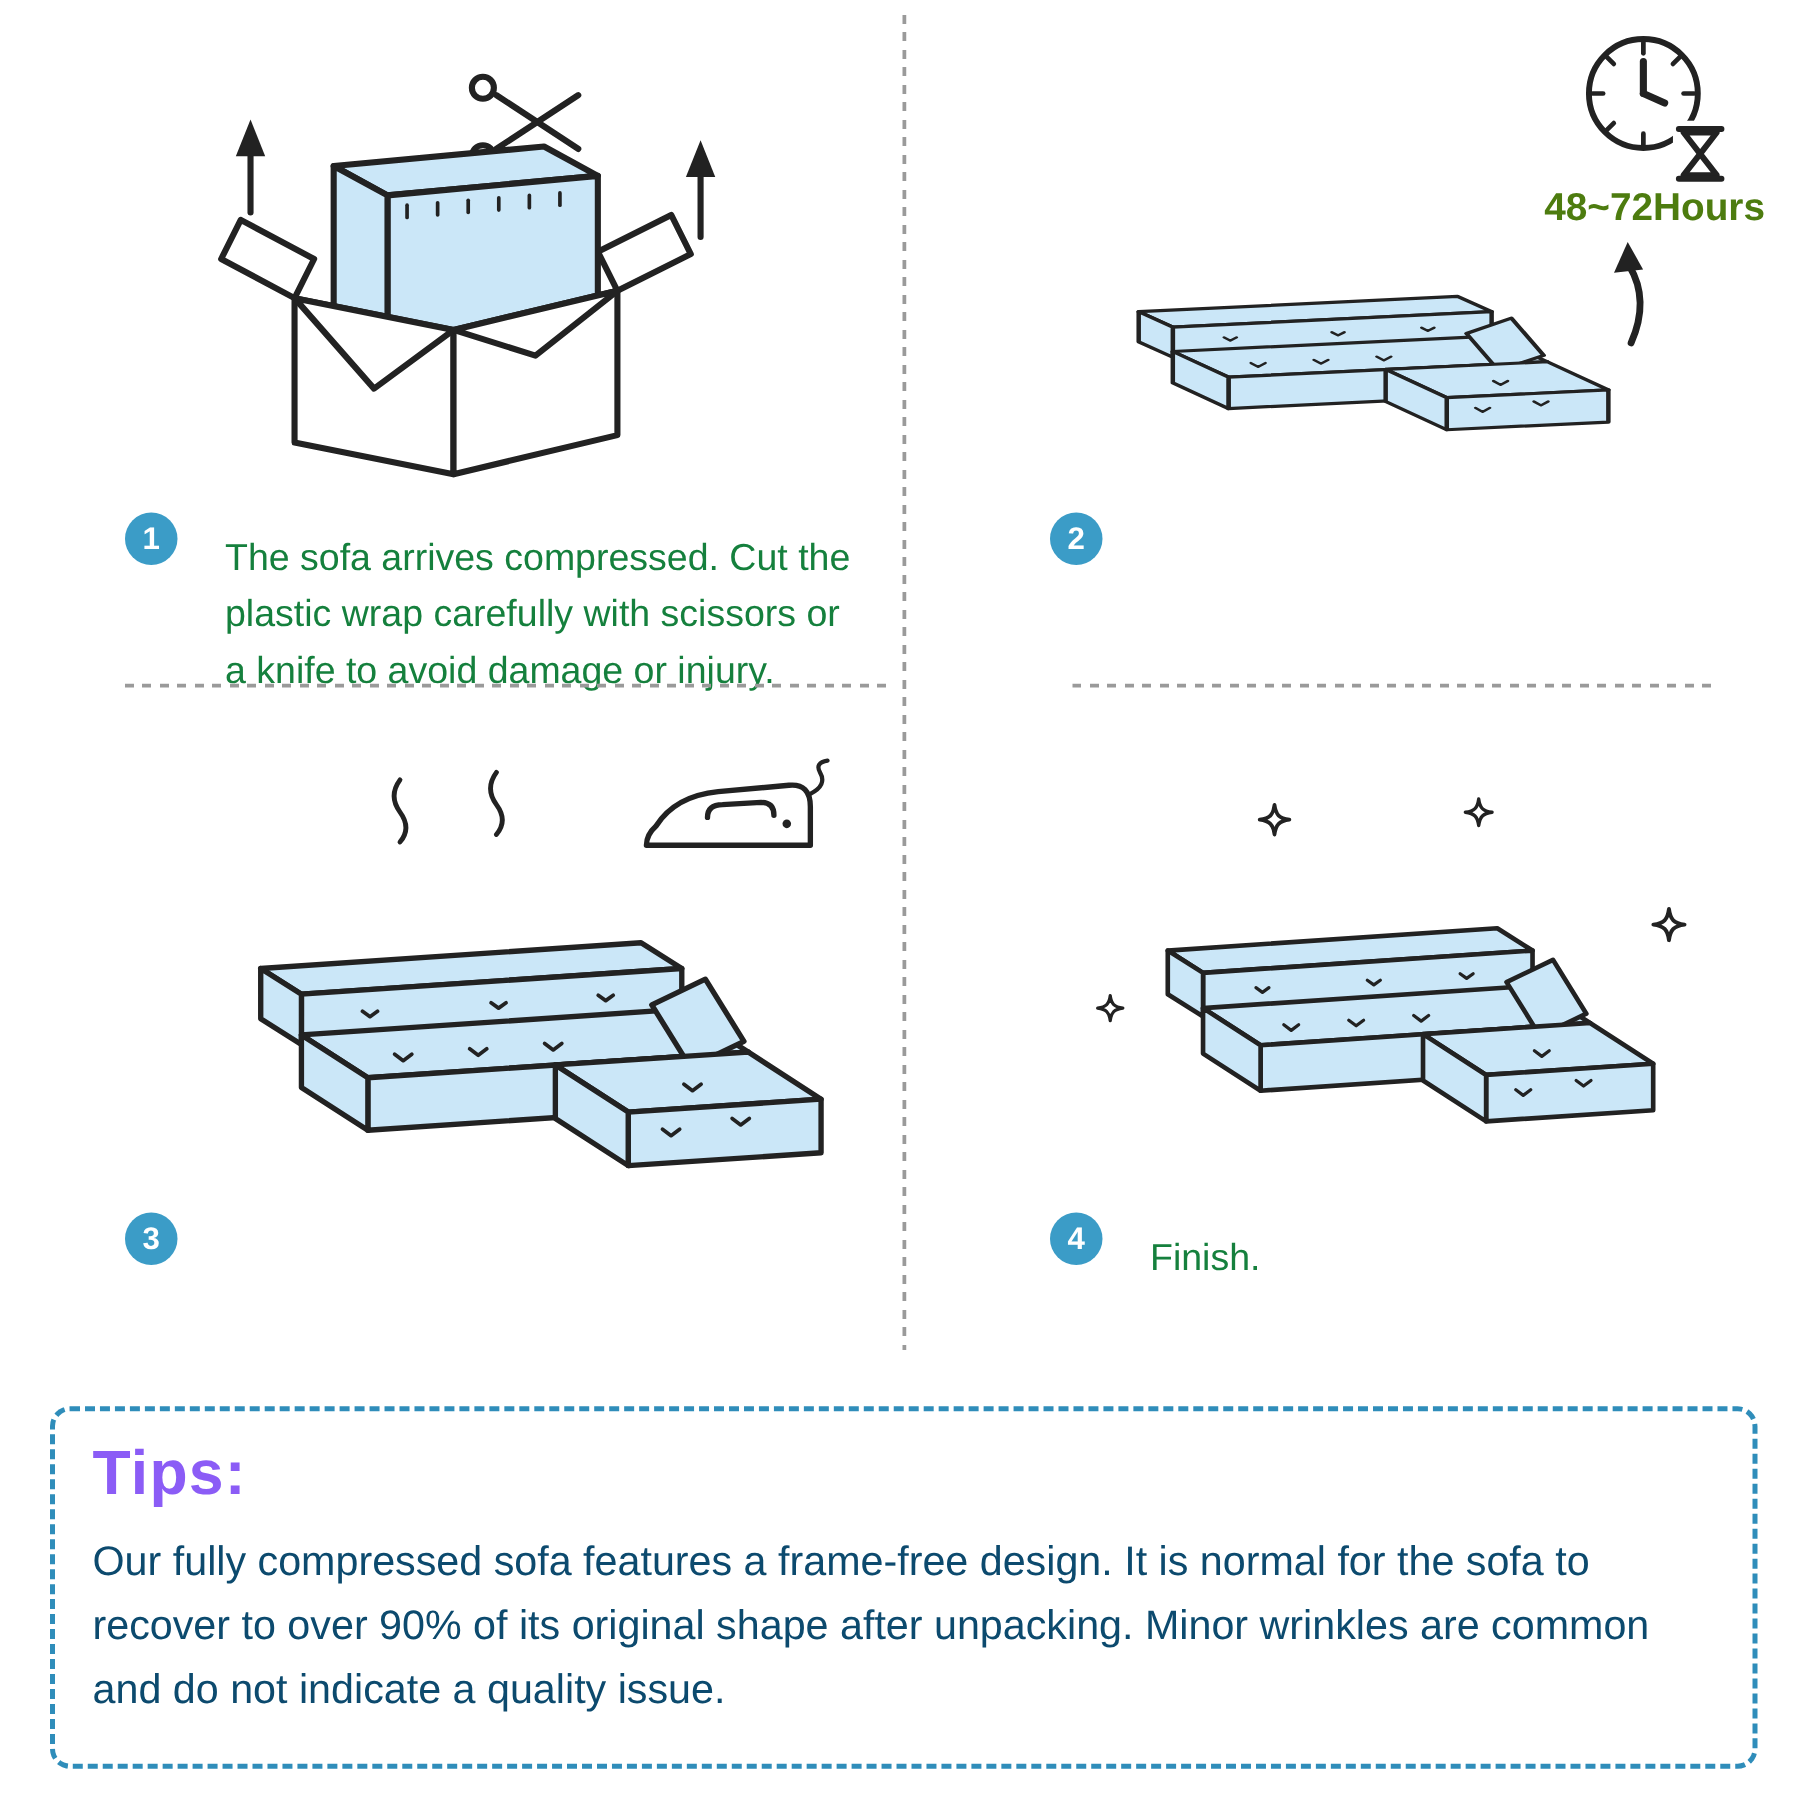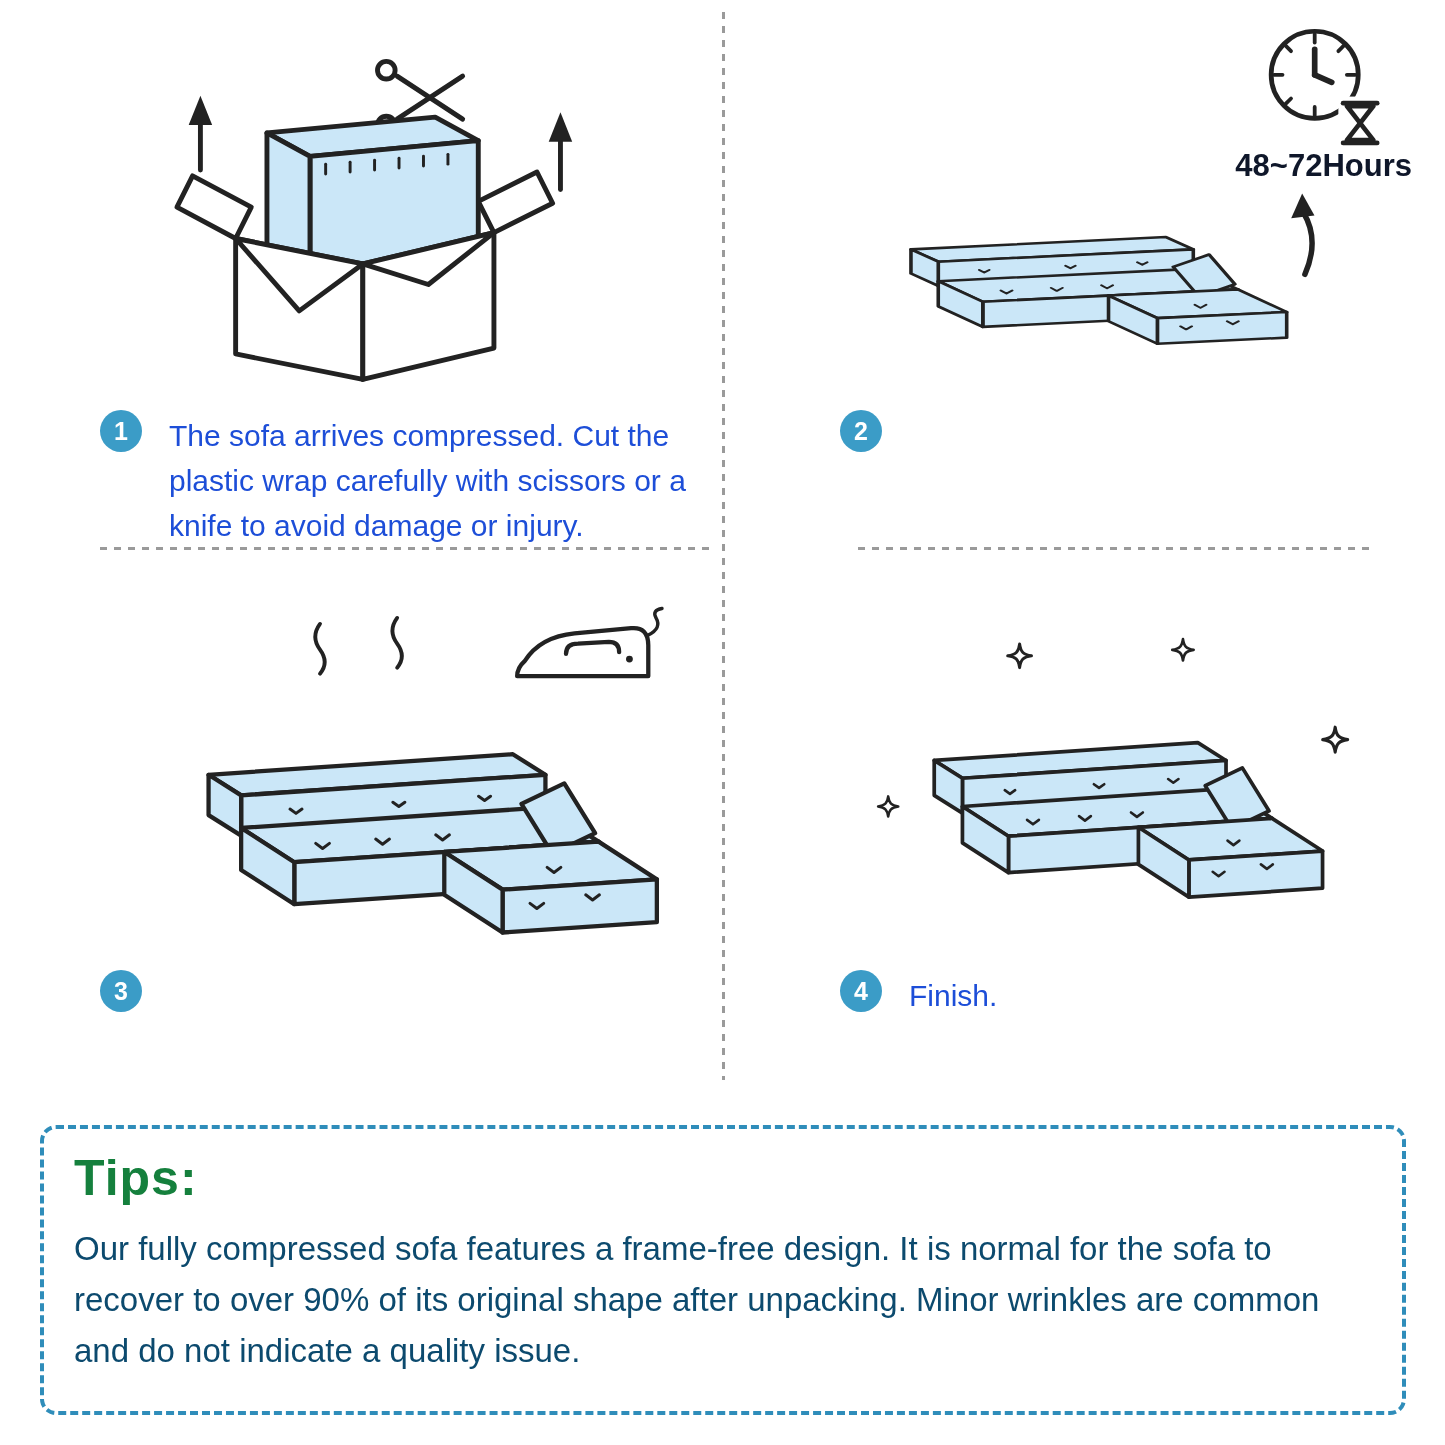--- a/index.html
+++ b/index.html
@@ -2,28 +2,28 @@
 <html><head>
 <meta charset="utf-8">
 <style>
   html,body{margin:0;padding:0;background:#ffffff;}
   body{width:1445px;height:1445px;font-family:"Liberation Sans",sans-serif;color:#2a2a2a;}
   .page{position:relative;width:1445px;height:1445px;background:#fff;overflow:hidden;}
   .illus{position:absolute;}
   .caption{position:absolute;display:flex;align-items:flex-start;gap:22px;}
   .badge{flex:none;width:42px;height:42px;border-radius:50%;background:#3b9cc7;color:#fff;
          font-weight:bold;font-size:25px;display:flex;align-items:center;justify-content:center;margin-top:2px;}
-  .step-text{margin:5px;font-size:30px;line-height:1.5;color:#1d4ed8;}
+  .step-text{margin:16px;font-size:30px;line-height:1.5;color:#15803d;}
   .duration{position:absolute;left:1180px;top:148px;width:232px;text-align:right;
-            font-size:31px;font-weight:bold;color:#0f172a;}
+            font-size:31px;font-weight:bold;color:#4d7c0f;}
   .hdash{position:absolute;height:3px;background:repeating-linear-gradient(90deg,#9a9a9a 0 7px,transparent 7px 14px);}
   .vdash{position:absolute;width:3px;background:repeating-linear-gradient(180deg,#9a9a9a 0 7px,transparent 7px 14px);}
   .tips{position:absolute;left:40px;top:1125px;width:1366px;height:290px;box-sizing:border-box;
         border:4px dashed #2f8dba;border-radius:16px;padding:20px 30px;}
-  .tips h2{margin:0;font-size:50px;color:#15803d;font-weight:bold;letter-spacing:1px;}
+  .tips h2{margin:0;font-size:50px;color:#8b5cf6;font-weight:bold;letter-spacing:1px;}
   .tips p{margin:16px 0 0;font-size:33px;line-height:1.55;color:#0c4a6e;}
   svg .ln{stroke:#222;stroke-width:5;stroke-linejoin:round;stroke-linecap:round;}
   svg .fillw{fill:#fff;}
   svg .fillb{fill:#cbe7f8;}
   svg .none{fill:none;}
 </style>
 </head>
 <body>
 
 <div class="page">

